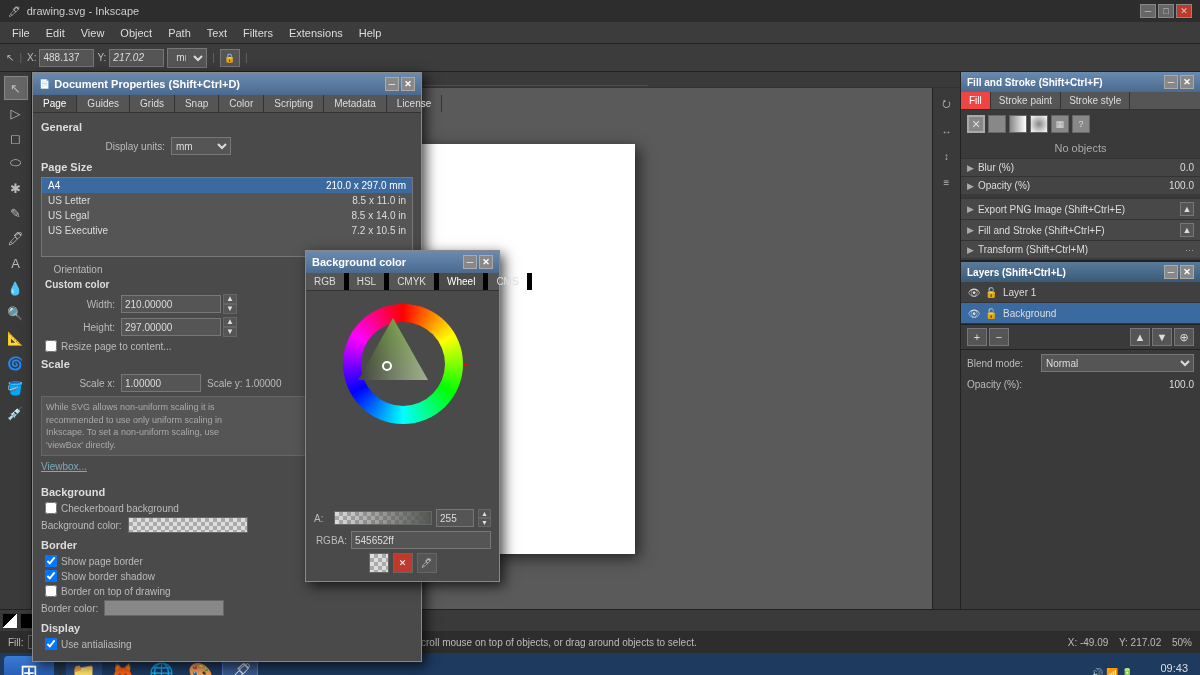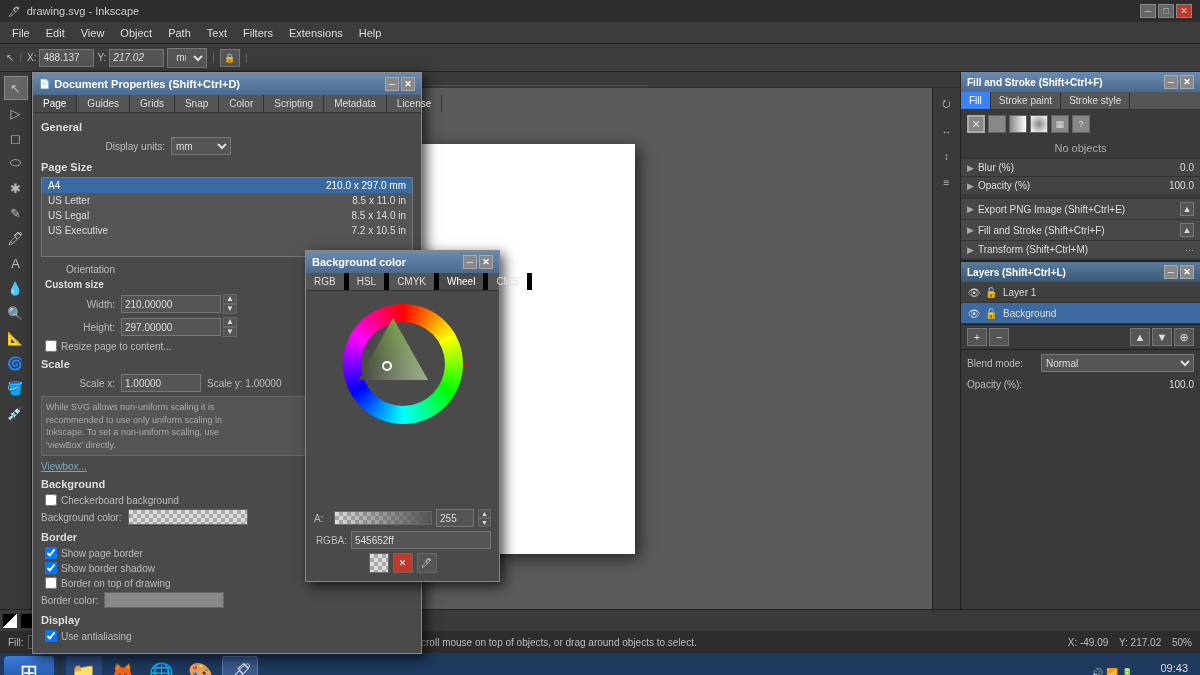--- a/index.html
+++ b/index.html
@@ -75,21 +75,21 @@
     .alpha-label { font-size: 10px; color: #bbb; width: 16px; }
     .alpha-slider { flex: 1; height: 14px; background: linear-gradient(to right, transparent, #545652); border: 1px solid #666; }
     .alpha-input { width: 40px; background: #555; border: 1px solid #777; color: #ddd; height: 18px; padding: 0 3px; font-size: 10px; }
     .rgba-row { display: flex; align-items: center; gap: 4px; margin-top: 4px; width: 100%; }
     .rgba-label { font-size: 10px; color: #bbb; width: 36px; text-align: right; }
     .rgba-input { flex: 1; background: #555; border: 1px solid #777; color: #ddd; height: 18px; padding: 0 3px; font-size: 10px; }
     .color-icons-row { display: flex; gap: 4px; }
     .panel-titlebar { background: linear-gradient(to bottom, #6a8ab0, #4a6a90); height: 20px; display: flex; align-items: center; padding: 0 6px; color: white; font-size: 10px; font-weight: bold; }
     .panel-tabs { display: flex; background: #555; border-bottom: 1px solid #333; }
     .panel-tab { padding: 3px 8px; font-size: 10px; cursor: pointer; color: #ddd; border-right: 1px solid #333; }
-    .panel-tab.active { background: #3b82f6; color: #fff; }
+    .panel-tab.active { background: #ef4444; color: #fff; }
     .no-objects { font-size: 11px; color: #aaa; padding: 8px; text-align: center; }
 
     
     .layers-panel { border-top: 1px solid #222; }
     .layers-header { background: linear-gradient(to bottom, #5a7a9a, #3a5a7a); height: 20px; display: flex; align-items: center; padding: 0 6px; color: white; font-size: 10px; font-weight: bold; }
     .layers-list { background: #404040; }
     .layer-item { display: flex; align-items: center; padding: 3px 6px; gap: 4px; border-bottom: 1px solid #333; }
     .layer-item.selected { background: #3a6aa0; }
     .layer-eye { width: 14px; height: 14px; display: flex; align-items: center; justify-content: center; font-size: 10px; cursor: pointer; }
     .layer-lock { width: 14px; height: 14px; display: flex; align-items: center; justify-content: center; font-size: 10px; cursor: pointer; }
@@ -387,25 +387,25 @@
             <span>US Legal</span>
             <span>8.5 x 14.0 in</span>
           </div>
           <div class="page-size-item">
             <span>US Executive</span>
             <span>7.2 x 10.5 in</span>
           </div>
         </div>
 
         <div style="margin-bottom:4px;">
-          <span class="field-label" style="width:80px; display:inline-block; text-align:right; padding-right:6px;">Orientation</span>
+          <span class="field-label" style="width:80px; display:inline-block; text-align:center; padding-right:6px;">Orientation</span>
         </div>
 
         <div>
-          <div class="section-label" style="font-size:10px; padding-left:4px;">Custom size</div>
+          <div class="section-label" style="font-size:10px; padding-left:4px;">Custom color</div>
           <div class="field-row">
             <span class="field-label">Width:</span>
             <input class="field-input" value="210.00000" style="">
             <div style="display:flex; flex-direction:column; margin-left:2px;">
               <div style="font-size:8px; cursor:pointer; line-height:1; background:#555; border:1px solid #666; padding:0 2px;">▲</div>
               <div style="font-size:8px; cursor:pointer; line-height:1; background:#555; border:1px solid #666; padding:0 2px;">▼</div>
             </div>
           </div>
           <div class="field-row">
             <span class="field-label">Height:</span>
@@ -415,21 +415,21 @@
               <div style="font-size:8px; cursor:pointer; line-height:1; background:#555; border:1px solid #666; padding:0 2px;">▼</div>
             </div>
           </div>
         </div>
         <div class="checkbox-row" style="padding-left:4px;">
           <input type="checkbox" style="">
           <span class="checkbox-label">Resize page to content...</span>
         </div>
       </div>
 
-      <div style="margin-bottom:6px;">
+      <div style="margin-bottom:14px;">
         <div class="section-label">Scale</div>
         <div class="field-row">
           <span class="field-label">Scale x:</span>
           <input class="field-input" value="1.00000" style="width: 80px;">
           <span style="margin-left:6px; font-size:10px; color:#bbb;">Scale y:  1.00000</span>
         </div>
         <div style="background:#555; border:1px solid #666; padding:4px; margin-top:4px; font-size:9px; color:#aaa; line-height:1.4;">
           While SVG allows non-uniform scaling it is<br>
           recommended to use only uniform scaling in<br>
           Inkscape. To set a non-uniform scaling, use<br>

